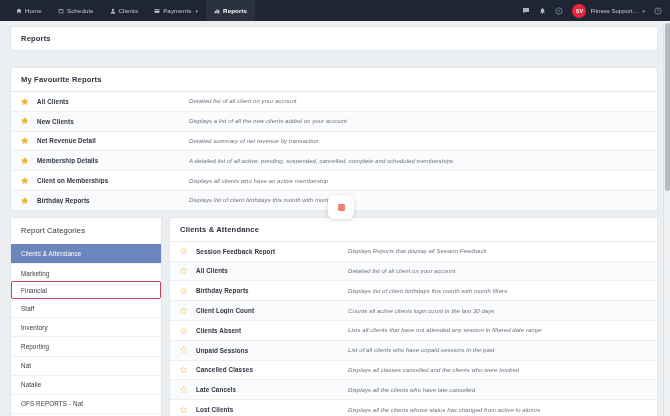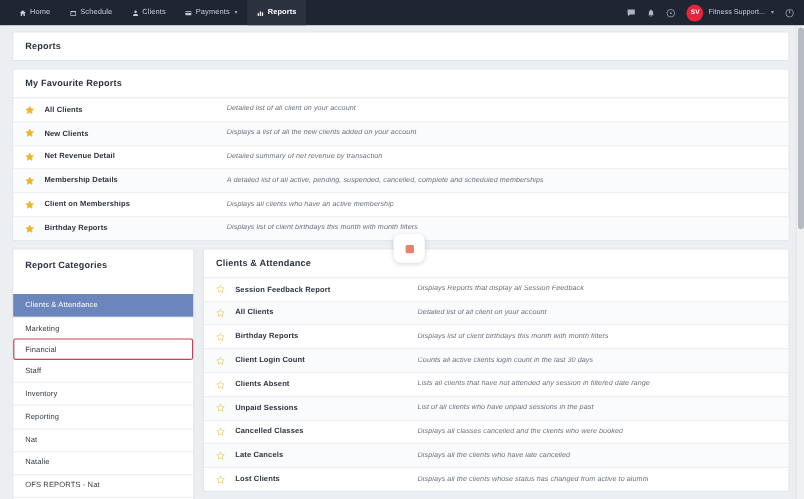--- a/index.html
+++ b/index.html
@@ -51,21 +51,21 @@
   .user-name { color: #c8ccd4; font-size: 6px; white-space: nowrap; }
 
   
   .page { padding: 5px 12px 0 10px; height: 395px; position: relative; }
 
   .card {
     background: #ffffff;
     border: 1px solid #e3e6ea;
     border-radius: 2px;
   }
-  .card + .card { margin-top: 6px; }
+  .card + .card { margin-top: 16px; }
 
   .card-title {
     font-size: 7.6px;
     font-weight: bold;
     color: #2d3340;
     padding: 7px 10px;
     letter-spacing: .15px;
   }
 
   
@@ -93,22 +93,22 @@
     white-space: nowrap; overflow: hidden;
     letter-spacing: .05px;
   }
 
   
   .split { display: flex; gap: 7px; margin-top: 6px; }
   .col-left { width: 152px; flex: 0 0 152px; }
   .col-right { flex: 1 1 auto; min-width: 0; }
 
   .cat-title {
-    font-size: 7.6px; font-weight: bold; color: #2d3340;
-    padding: 8px 10px 20px 10px;
+    font-size: 7.6px; font-weight: normal; color: #2d3340;
+    padding: 8px 10px 9px 10px;
     letter-spacing: .15px;
   }
   .cat-item {
     font-size: 6.3px; color: #333a45;
     padding: 5.6px 10px;
     border-top: 1px solid #edeff2;
     cursor: pointer;
     white-space: nowrap; overflow: hidden;
     letter-spacing: .1px;
   }

